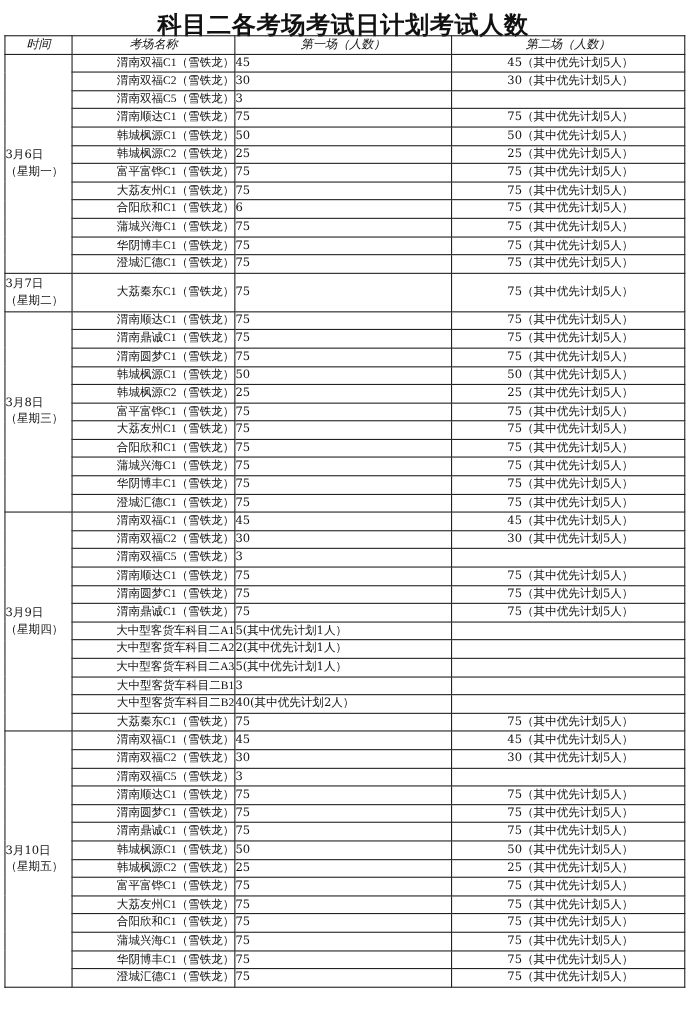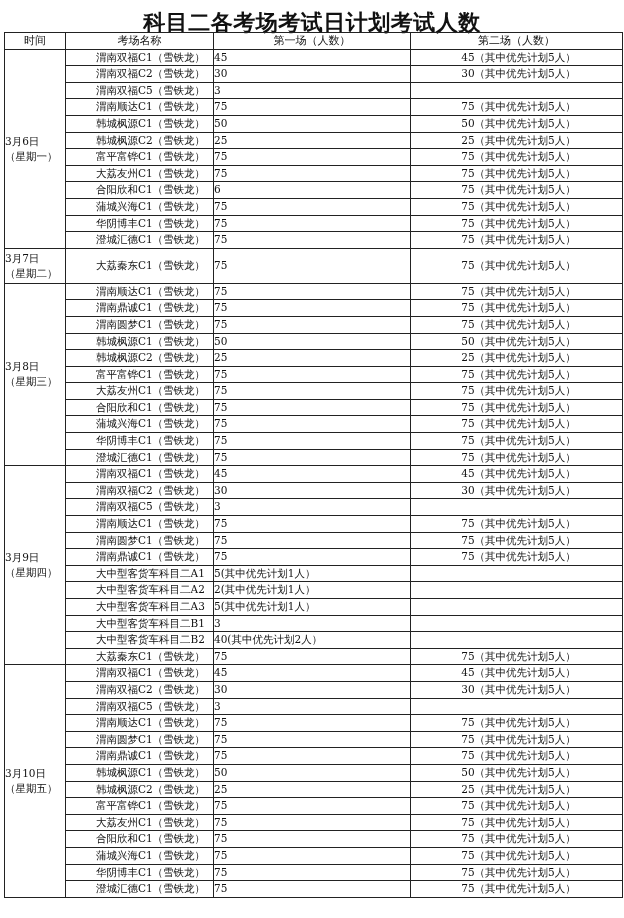--- a/index.html
+++ b/index.html
@@ -1,22 +1,22 @@
 <!DOCTYPE html>
 <html><head>
 <meta charset="utf-8">
 <style>
   html, body { margin: 0; padding: 0; background: #ffffff; }
   body { width: 624px; height: 918px; overflow: hidden; font-family: "DejaVu Serif", "Liberation Serif", serif; color: #111; }
   .title { position: absolute; left: 0; top: 8px; width: 624px; text-align: center; font-family: "DejaVu Sans", "Liberation Sans", sans-serif; font-weight: bold; font-size: 22px; letter-spacing: 0.5px; }
   table { position: absolute; left: 4px; top: 32px; border-collapse: collapse; table-layout: fixed; width: 618px; }
   td, th { border: 1px solid #222; font-size: 10.5px; font-weight: normal; padding: 0; line-height: 15.6px; height: 15.6px; white-space: nowrap; overflow: hidden; }
-  th { font-size: 11px; height: 15px; }
+  th { font-size: 11px; height: 15px; font-style: italic; }
   td.date { text-align: left; line-height: 15px; white-space: normal; font-size: 10.5px; }
-  td.name { padding-left: 22px; text-align: center; }
+  td.name { padding-left: 22px; text-align: right; font-family: Liberation Serif, serif; }
   td.s1 { text-align: left; }
   td.s2 { text-align: center; padding-left: 4px; }
   tr.tall td { height: 34px; }
   col.c1 { width: 61px; } col.c2 { width: 148px; } col.c3 { width: 197px; } col.c4 { width: 212px; }
 </style>
 </head>
 <body>
 
 <div class="title">科目二各考场考试日计划考试人数</div>
 

